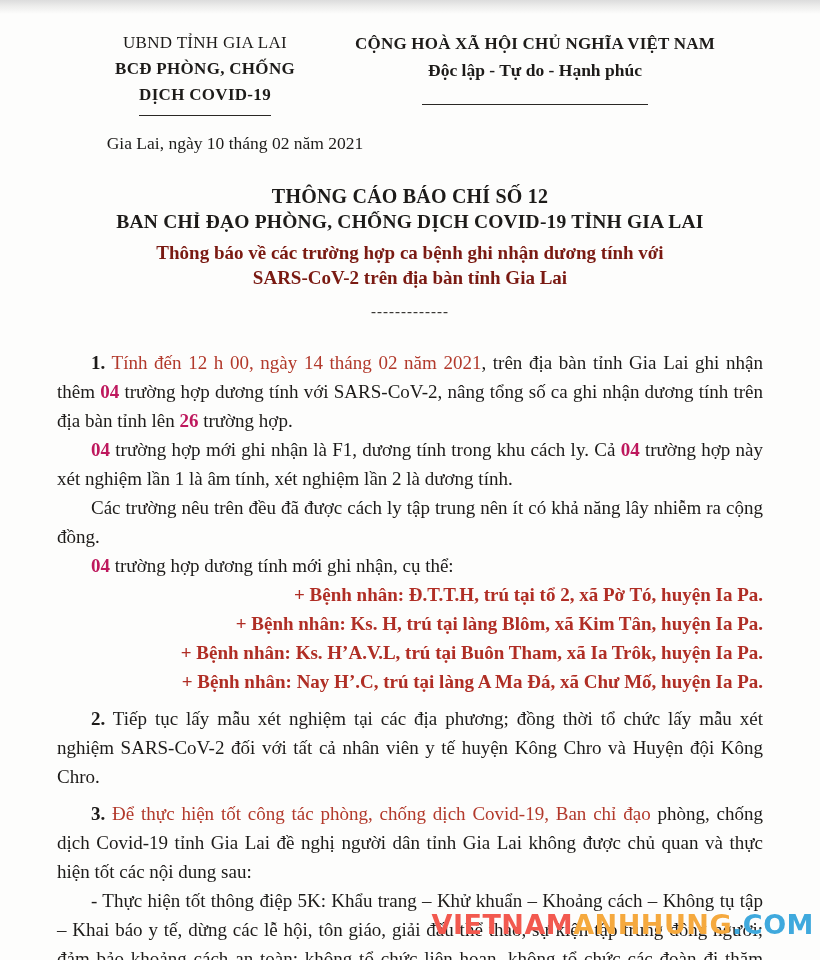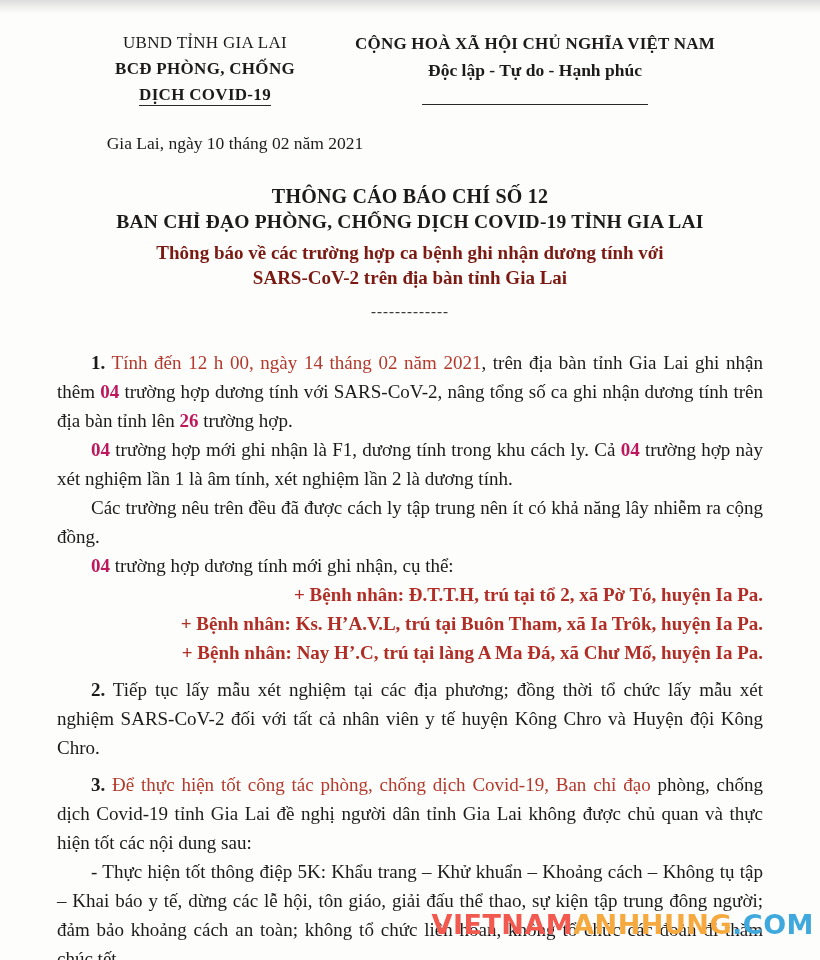--- a/index.html
+++ b/index.html
@@ -14,21 +14,21 @@
     background:linear-gradient(to bottom,#dcdcdc 0%, #ededec 45%, rgba(255,255,255,0) 100%);
   }
   
   .hdr-row{display:flex;padding:0 55px;}
   .hdr-row.first{padding-top:30px;}
   .hdr-left{width:300px;text-align:center;line-height:26px;}
   .hdr-right{width:360px;text-align:center;line-height:27px;}
   .hdr-org-line1{font-size:17px;letter-spacing:.3px;}
   .hdr-org-line2{font-size:17px;font-weight:bold;letter-spacing:.3px;}
   .hdr-org-line3{font-size:17px;font-weight:bold;letter-spacing:.3px;}
-  .hdr-org-line3 .u{border-bottom:1.6px solid #2a2825;padding-bottom:1px;}
+  .hdr-org-line3 .u{border-bottom:1.6px solid #2a2825;padding-bottom:11px;}
   .hdr-nat-line1{font-size:17px;font-weight:bold;letter-spacing:.2px;}
   .hdr-nat-line2{font-size:17.5px;font-weight:bold;display:inline-block;
     border-bottom:1.6px solid #2a2825;padding:0 6px 20px 6px;}
   .hdr-row.second{margin-top:22px;align-items:baseline;}
   .doc-number{font-size:16.5px;}
   .place-date{font-size:17.5px;}
   
   .title-block{text-align:center;margin-top:26px;line-height:26px;}
   .title-l1{font-size:20px;font-weight:bold;letter-spacing:.2px;}
   .title-l2{font-size:19.5px;font-weight:bold;letter-spacing:.2px;}
@@ -85,20 +85,21 @@
 <div class="doc-body">
   <p><span class="num">1.</span><span class="red"> Tính đến 12 h 00, ngày 14 tháng 02 năm 2021</span><span>, trên địa bàn tỉnh Gia Lai ghi nhận thêm </span><span class="red-b">04</span><span> trường hợp dương tính với SARS-CoV-2, nâng tổng số ca ghi nhận dương tính trên địa bàn tỉnh lên </span><span class="red-b">26</span><span> trường hợp.</span></p>
 
   <p><span class="red-b">04</span><span> trường hợp mới ghi nhận là F1, dương tính trong khu cách ly. Cả </span><span class="red-b">04</span><span> trường hợp này xét nghiệm lần 1 là âm tính, xét nghiệm lần 2 là dương tính.</span></p>
 
   <p>Các trường nêu trên đều đã được cách ly tập trung nên ít có khả năng lây nhiễm ra cộng đồng.</p>
 
   <p><span class="red-b">04</span><span> trường hợp dương tính mới ghi nhận, cụ thể:</span></p>
 
   <p class="patient-line">+ Bệnh nhân: Đ.T.T.H, trú tại tổ 2, xã Pờ Tó, huyện Ia Pa.</p>
+  <p class="patient-line">+ Bệnh nhân: Ks. H, trú tại làng Blôm, xã Kim Tân, huyện Ia Pa.</p>
   <p class="patient-line">+ Bệnh nhân: Ks. H’A.V.L, trú tại Buôn Tham, xã Ia Trôk, huyện Ia Pa.</p>
   <p class="patient-line">+ Bệnh nhân: Nay H’.C, trú tại làng A Ma Đá, xã Chư Mố, huyện Ia Pa.</p>
 
   <p class="gap-sm"><span class="num">2.</span><span> Tiếp tục lấy mẫu xét nghiệm tại các địa phương; đồng thời tổ chức lấy mẫu xét nghiệm SARS-CoV-2 đối với tất cả nhân viên y tế huyện Kông Chro và Huyện đội Kông Chro.</span></p>
 
   <p class="gap-sm"><span class="num">3.</span><span class="red"> Để thực hiện tốt công tác phòng, chống dịch Covid-19, Ban chỉ đạo</span><span> phòng, chống dịch Covid-19 tỉnh Gia Lai đề nghị người dân tỉnh Gia Lai không được chủ quan và thực hiện tốt các nội dung sau:</span></p>
 
   <p>- Thực hiện tốt thông điệp 5K: Khẩu trang – Khử khuẩn – Khoảng cách – Không tụ tập – Khai báo y tế, dừng các lễ hội, tôn giáo, giải đấu thể thao, sự kiện tập trung đông người; đảm bảo khoảng cách an toàn; không tổ chức liên hoan, không tổ chức các đoàn đi thăm chúc tết.</p>
 
 </div>

